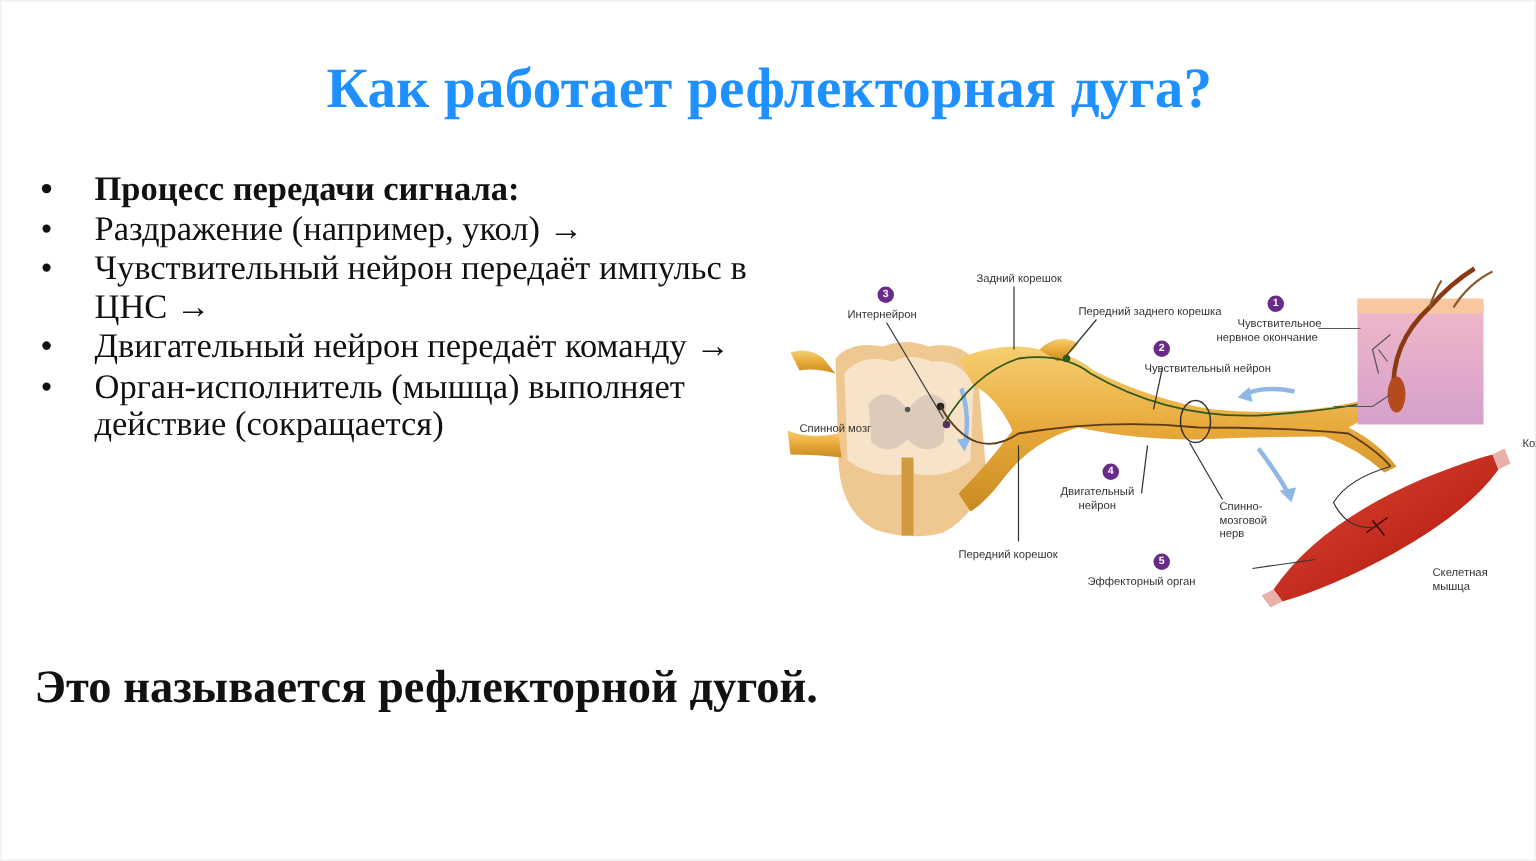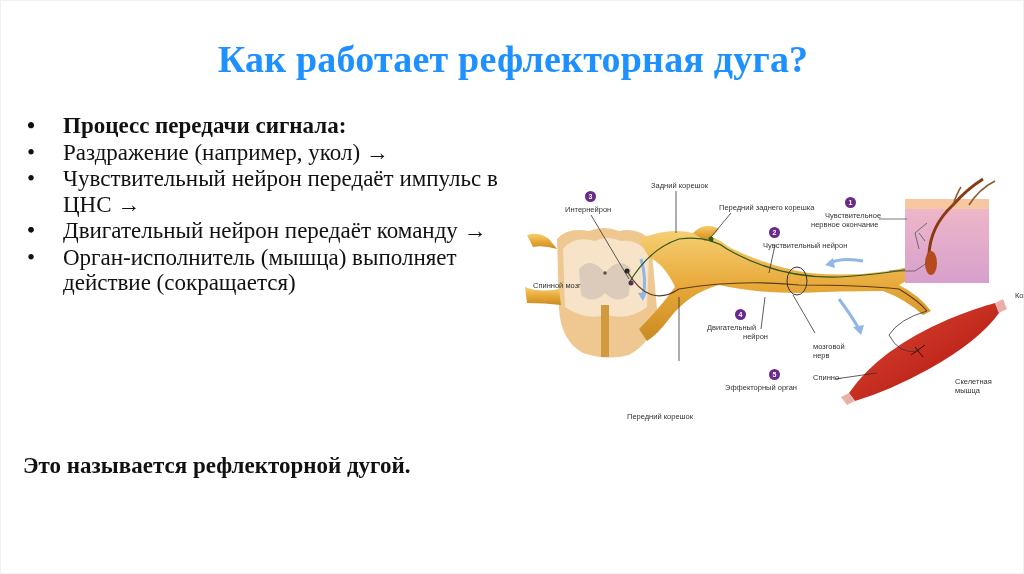--- a/index.html
+++ b/index.html
@@ -9,21 +9,21 @@
     }
     .slide { position: absolute; left: 0; top: 0; width: 1022px; height: 572px; border: 1px solid #f0f0f0; background: #fff; }
     .title {
       position: absolute; left: 0; top: 36px; width: 1024px; text-align: center;
       font-size: 38px; font-weight: bold; color: #1e90ff; letter-spacing: 0.2px;
     }
     .bullets { position: absolute; left: 26px; top: 112px; width: 500px; margin: 0; padding: 0; list-style: none; }
     .bullets li { position: relative; padding-left: 36px; font-size: 23px; line-height: 25.5px; color: #111; margin-bottom: 1px; }
     .bullets li .dot { position: absolute; left: 0; top: 0; }
     .bullets li.bold { font-weight: bold; }
-    .conclusion { position: absolute; left: 22px; top: 452px; font-size: 23px; font-weight: bold; color: #111; }
+    .conclusion { position: absolute; left: 22px; top: 439px; font-size: 31px; font-weight: bold; color: #111; }
     .diagram { position: absolute; left: 478px; top: 168px; width: 546px; height: 244px; }
     .lbl { position: absolute; font-family: "Liberation Sans", "DejaVu Sans", sans-serif; font-size: 7.5px; color: #333; line-height: 9px; white-space: nowrap; }
     .num {
       position: absolute; width: 11px; height: 11px; border-radius: 50%; background: #6a2a8a; color: #fff;
       font-family: "Liberation Sans", sans-serif; font-size: 7px; font-weight: bold; text-align: center; line-height: 11px;
     }
   </style>
 </head>
 <body>
 
@@ -135,27 +135,27 @@
     <span class="lbl" style="left:332px; top:51px;">нервное окончание</span>
 
     <span class="num" style="left:290px; top:58px;">2</span>
     <span class="lbl" style="left:264px; top:72px;margin-left:20px;">Чувствительный нейрон</span>
 
     <span class="lbl" style="left:6px; top:112px;margin-left:48px;">Спинной мозг</span>
     <span class="lbl" style="left:498px; top:122px;padding-left:38px;">Кожа</span>
 
     <span class="num" style="left:256px; top:140px;">4</span>
     <span class="lbl" style="left:228px; top:154px;">Двигательный</span>
-    <span class="lbl" style="left:264px; top:163px;">нейрон</span>
+    <span class="lbl" style="left:240px; top:163px;">нейрон</span>
 
-    <span class="lbl" style="left:334px; top:164px;margin-top:40px;">Спинно-</span>
+    <span class="lbl" style="left:334px; top:164px;">Спинно-</span>
     <span class="lbl" style="left:334px; top:173px;">мозговой</span>
     <span class="lbl" style="left:334px; top:182px;">нерв</span>
 
-    <span class="lbl" style="left:148px; top:196px;margin-top:47px;">Передний корешок</span>
+    <span class="lbl" style="left:160px; top:196px;">Передний корешок</span>
 
     <span class="num" style="left:290px; top:200px;">5</span>
     <span class="lbl" style="left:246px; top:214px;">Эффекторный орган</span>
 
     <span class="lbl" style="left:476px; top:208px;">Скелетная</span>
     <span class="lbl" style="left:476px; top:217px;">мышца</span>
   </div>
 </div>
 
 </body></html>

